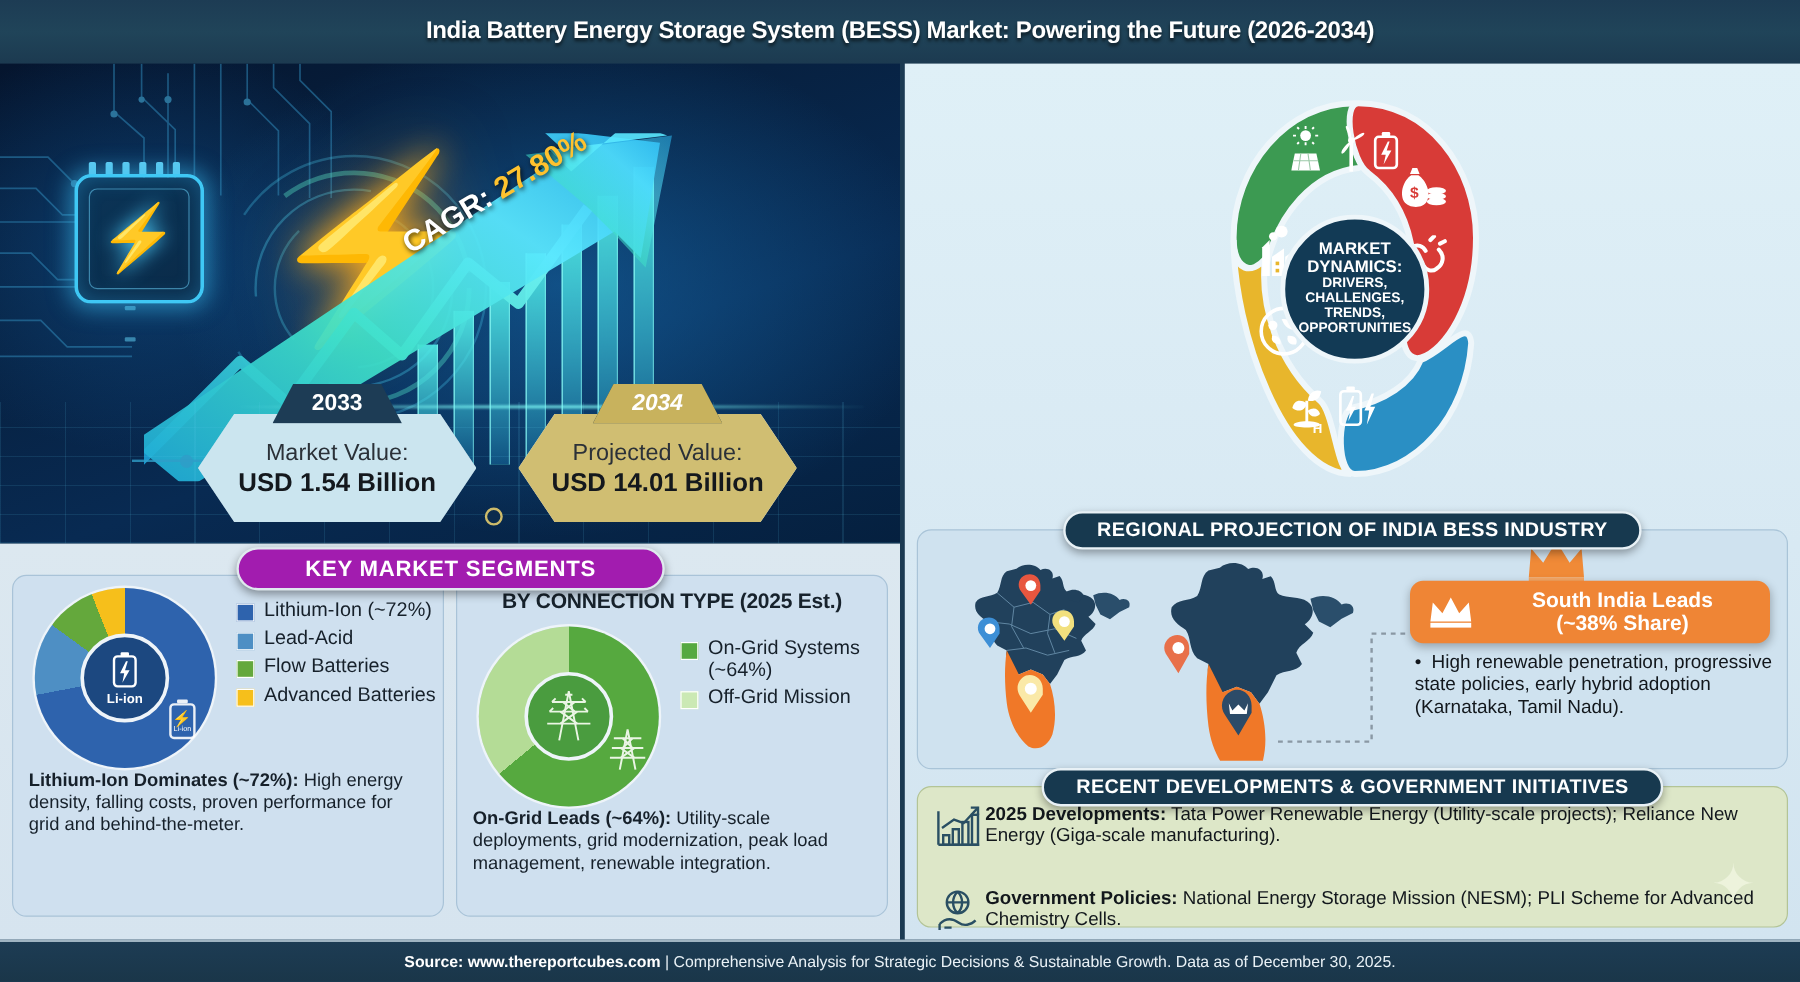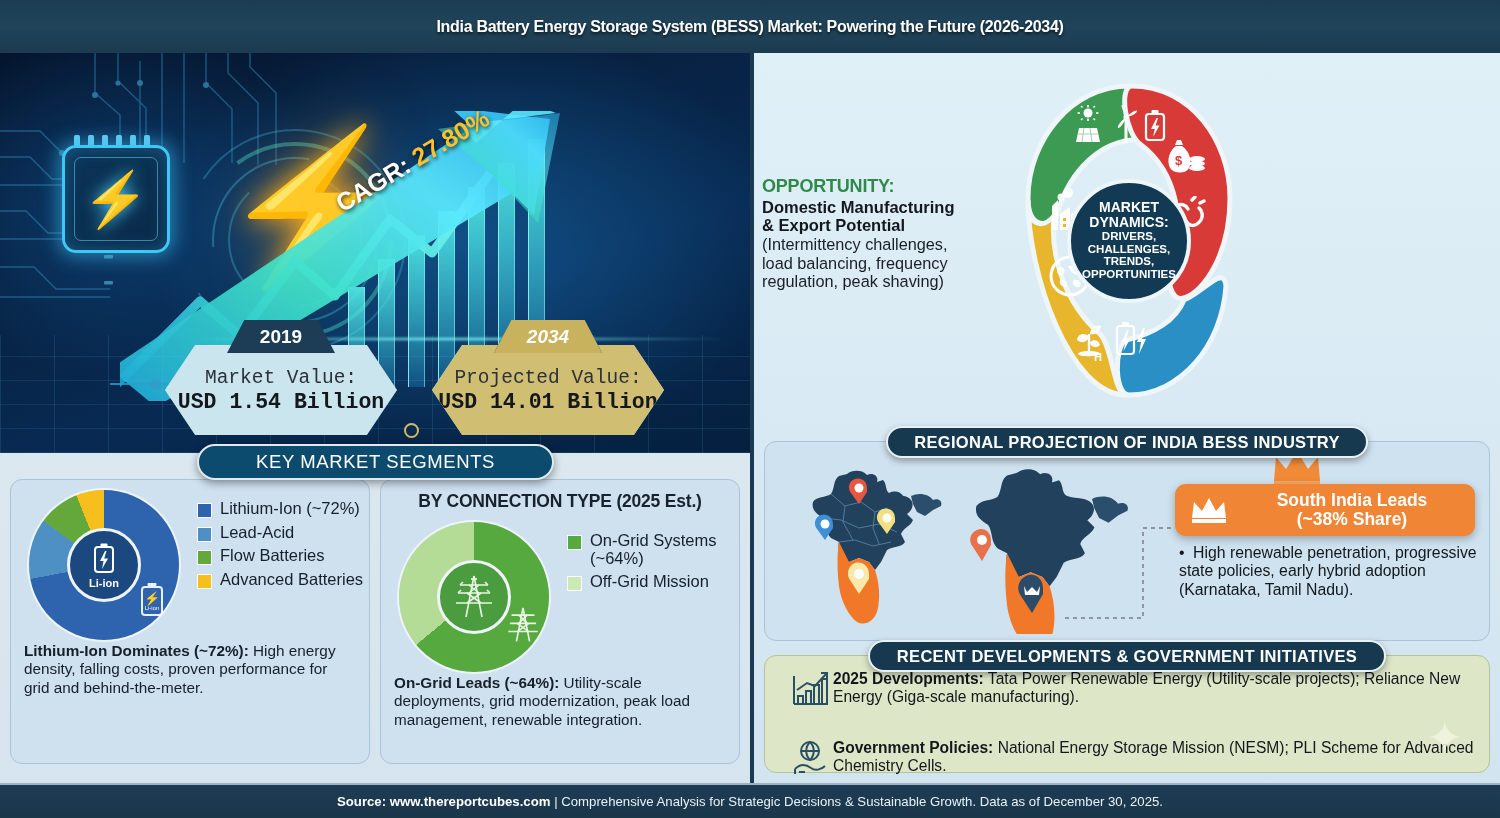--- a/index.html
+++ b/index.html
@@ -11,21 +11,21 @@
   }
   #root { position: relative; width: 1500px; height: 818px; }
 
   
   .titlebar {
     position: absolute; left: 0; top: 0; width: 1500px; height: 53px;
     background: linear-gradient(180deg,#1d3c54 0%,#204459 50%,#1c3a50 100%);
     display: flex; align-items: center; justify-content: center;
   }
   .titlebar .t {
-    color: #ffffff; font-size: 16px; font-weight: bold;
+    color: #ffffff; font-size: 20px; font-weight: bold;
     letter-spacing: -0.3px;
     text-shadow: 0 2px 3px rgba(0,0,0,.65);
     white-space: nowrap;
   }
 
   
   .hero {
     position: absolute; left: 0; top: 53px; width: 750px; height: 400px;
     background:
       radial-gradient(ellipse 460px 300px at 62% 46%, rgba(22,105,170,.62) 0%, rgba(10,48,96,0) 70%),
@@ -97,21 +97,20 @@
     filter: blur(1px);
   }
 
   
   .hexcard { position:absolute; }
   .hex {
     position:relative; width:232px; height:90px; background:#eef2f4;
     clip-path: polygon(13% 0,87% 0,100% 50%,87% 100%,13% 100%,0 50%);
     display:flex; flex-direction:column; align-items:center; justify-content:center;
     box-shadow:0 4px 14px rgba(0,0,0,.45);
-    font-family:Liberation Mono, monospace;
   }
   .hexframe {
     position:absolute; left:-4px; top:-4px; width:240px; height:98px;
     clip-path: polygon(13% 0,87% 0,100% 50%,87% 100%,13% 100%,0 50%);
     z-index:-1;
   }
   .hex .l1 { font-size:19.5px; color:#2b3138; }
   .hex .l2 { font-size:21.5px; font-weight:bold; color:#14181d; margin-top:1px; }
   .yeartab {
     position:absolute; left:50%; top:-25px; transform:translateX(-50%);
@@ -127,24 +126,24 @@
     clip-path: polygon(16% 0,84% 0,100% 100%,0 100%);
     background:#c8b25d; z-index:-1;
   }
   .connector {
     position:absolute; left:404px; top:370px; width:15px; height:15px;
     border:2.5px solid #cdbb6a; border-radius:50%; background:#0b2b4d;
   }
 
   
   .segpill {
-    position:absolute; left:197px; top:444px; width:357px; height:36px;
-    background:#0c4a6e; border:2.5px solid #dfe9ee; border-radius:18px;
+    position:absolute; left:197px; top:456px; width:357px; height:36px;
+    background:#a21caf; border:2.5px solid #dfe9ee; border-radius:18px;
     display:flex; align-items:center; justify-content:center;
-    color:#fff; font-size:18.5px; font-weight:normal; letter-spacing:.6px;
+    color:#fff; font-size:18.5px; font-weight:bold; letter-spacing:.6px;
     box-shadow:0 3px 8px rgba(0,0,0,.4); z-index:6;
   }
 
   
   .leftlower {
     position:absolute; left:0; top:453px; width:750px; height:330px;
     background: linear-gradient(180deg,#dce8f0 0%,#d6e4ef 100%);
   }
   .segcard {
     position:absolute; top:479px; height:285px;
@@ -222,21 +221,21 @@
     display:flex; align-items:center; justify-content:center;
     color:#fff; font-size:16.5px; font-weight:bold; letter-spacing:.3px;
     box-shadow:0 3px 7px rgba(0,0,0,.35); z-index:8;
   }
   .regionbox {
     position:absolute; left:10px; top:388px; width:726px; height:200px;
     background:#cfe2ef; border:1.5px solid #a9c4d8; border-radius:12px;
   }
   .devbox {
     position:absolute; left:10px; top:602px; width:726px; height:118px;
-    background:#dde7c8; border:1.5px solid #b3c496; border-radius:12px;padding-left:12px;
+    background:#dde7c8; border:1.5px solid #b3c496; border-radius:12px;
   }
   .devrow { display:flex; align-items:flex-start; margin:9px 12px 0 12px; }
   .devicon { width:44px; flex:0 0 auto; text-align:center; color:#2a4f63; }
   .devtxt { font-size:15.6px; color:#12171c; line-height:1.18; }
   .devtxt b { font-weight:bold; }
 
   
   .sibadge {
     position:absolute; left:410px; top:42px; width:300px; height:52px;
     background:#ef8535; border-radius:11px;
@@ -386,21 +385,21 @@
     <svg width="80" height="6" style="position:absolute;left:110px;bottom:66px">
         <rect width="80" height="2" y="2" fill="#2f9ec8" opacity=".8"></rect>
       </svg>
 
     <div class="hexcard" style="left:165px;top:292px">
       <div class="hex">
         <div class="hexframe" style="background:#9fd4e8;opacity:.45"></div>
         <div class="l1">Market Value:</div>
         <div class="l2">USD 1.54 Billion</div>
       </div>
-      <div class="yeartab a">2019</div>
+      <div class="yeartab a">2033</div>
     </div>
 
     <div class="connector"></div>
 
     <div class="hexcard" style="left:432px;top:292px">
       <div class="hex">
         <div class="hexframe" style="background:#cdbb6a;opacity:.95"></div>
         <div class="l1">Projected Value:</div>
         <div class="l2">USD 14.01 Billion</div>
       </div>
@@ -494,25 +493,20 @@
         </div>
       </div>
     </div>
     <div class="segnote">
       <b>On-Grid Leads (~64%):</b><span> Utility-scale deployments, grid modernization, peak load management, renewable integration.</span>
     </div>
   </div>
 
   <div class="right">
 
-    <div class="oppblock">
-      <div class="hl opp">OPPORTUNITY:</div>
-      <div class="sub">Domestic Manufacturing &amp; Export Potential</div>
-      <div class="paren">(Intermittency challenges, load balancing, frequency regulation, peak shaving)</div>
-    </div>
 
 
     <div class="ring">
       <svg width="230" height="325" viewBox="0 0 230 325">
         <g stroke="#eef6fa" stroke-width="5">
 
           <path d="M115,8 C58,8 14,62 14,120 C14,148 30,150 42,140 C52,100 80,66 118,62 C132,58 130,8 115,8 Z" fill="#3c9a52"></path>
 
           <path d="M118,8 C176,8 216,62 216,120 C216,176 190,214 170,220 C156,224 152,200 158,186 C170,150 166,96 126,66 C112,56 104,8 118,8 Z" fill="#d83b37"></path>
 

